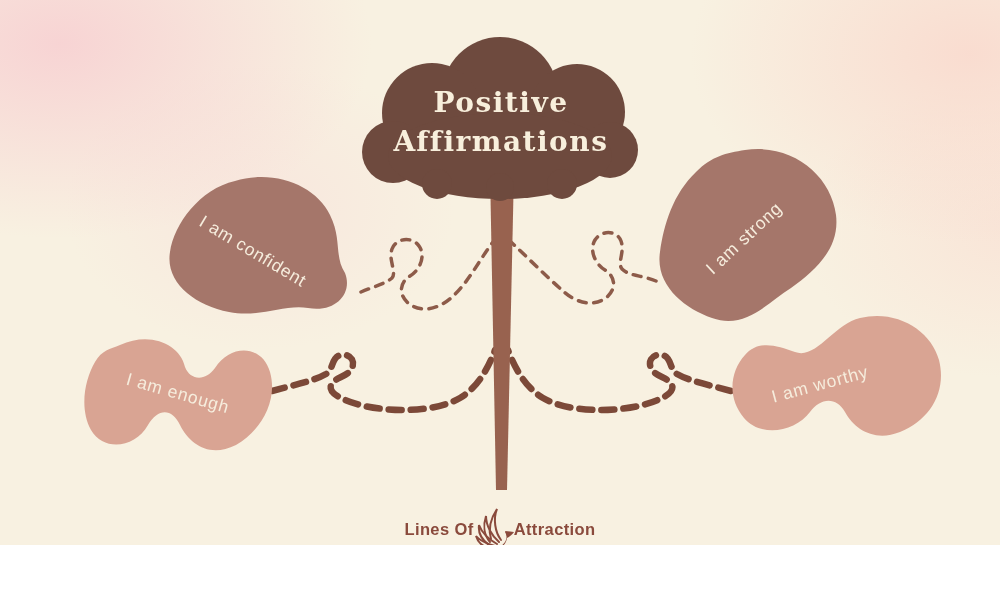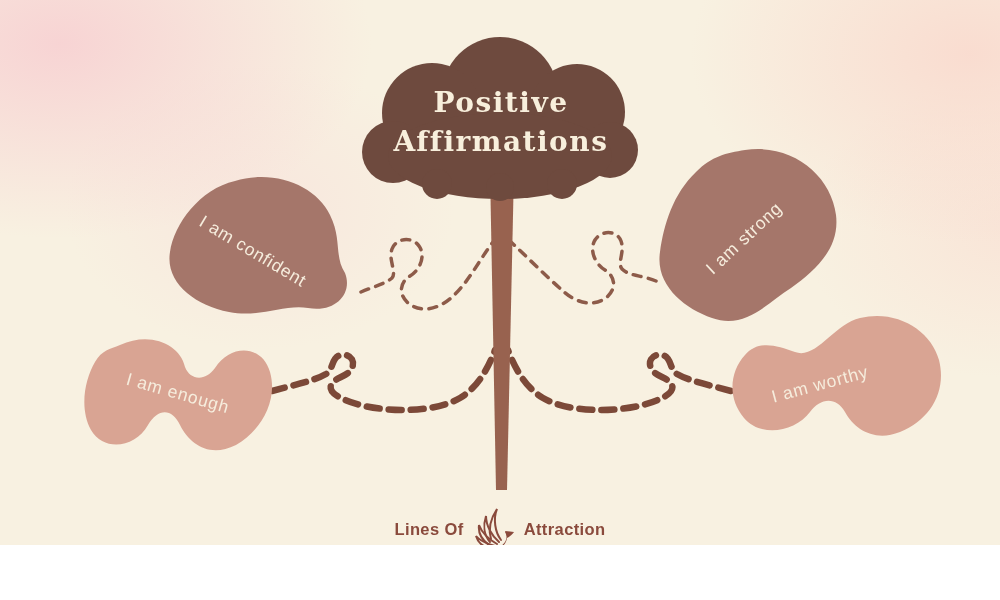--- a/index.html
+++ b/index.html
@@ -36,21 +36,21 @@
   }
 
   .footer {
     position: absolute;
     left: 0;
     top: 506px;
     width: 1000px;
     display: flex;
     align-items: center;
     justify-content: center;
-    gap: 10px;
+    gap: 0;
   }
   .brand-word {
     color: #8a4a3c;
     font-weight: bold;
     font-size: 16.5px;
     letter-spacing: 0.4px;
   }
   .bird-wrap { width: 40px; height: 46px; display: inline-block; }
 </style>
 </head>

